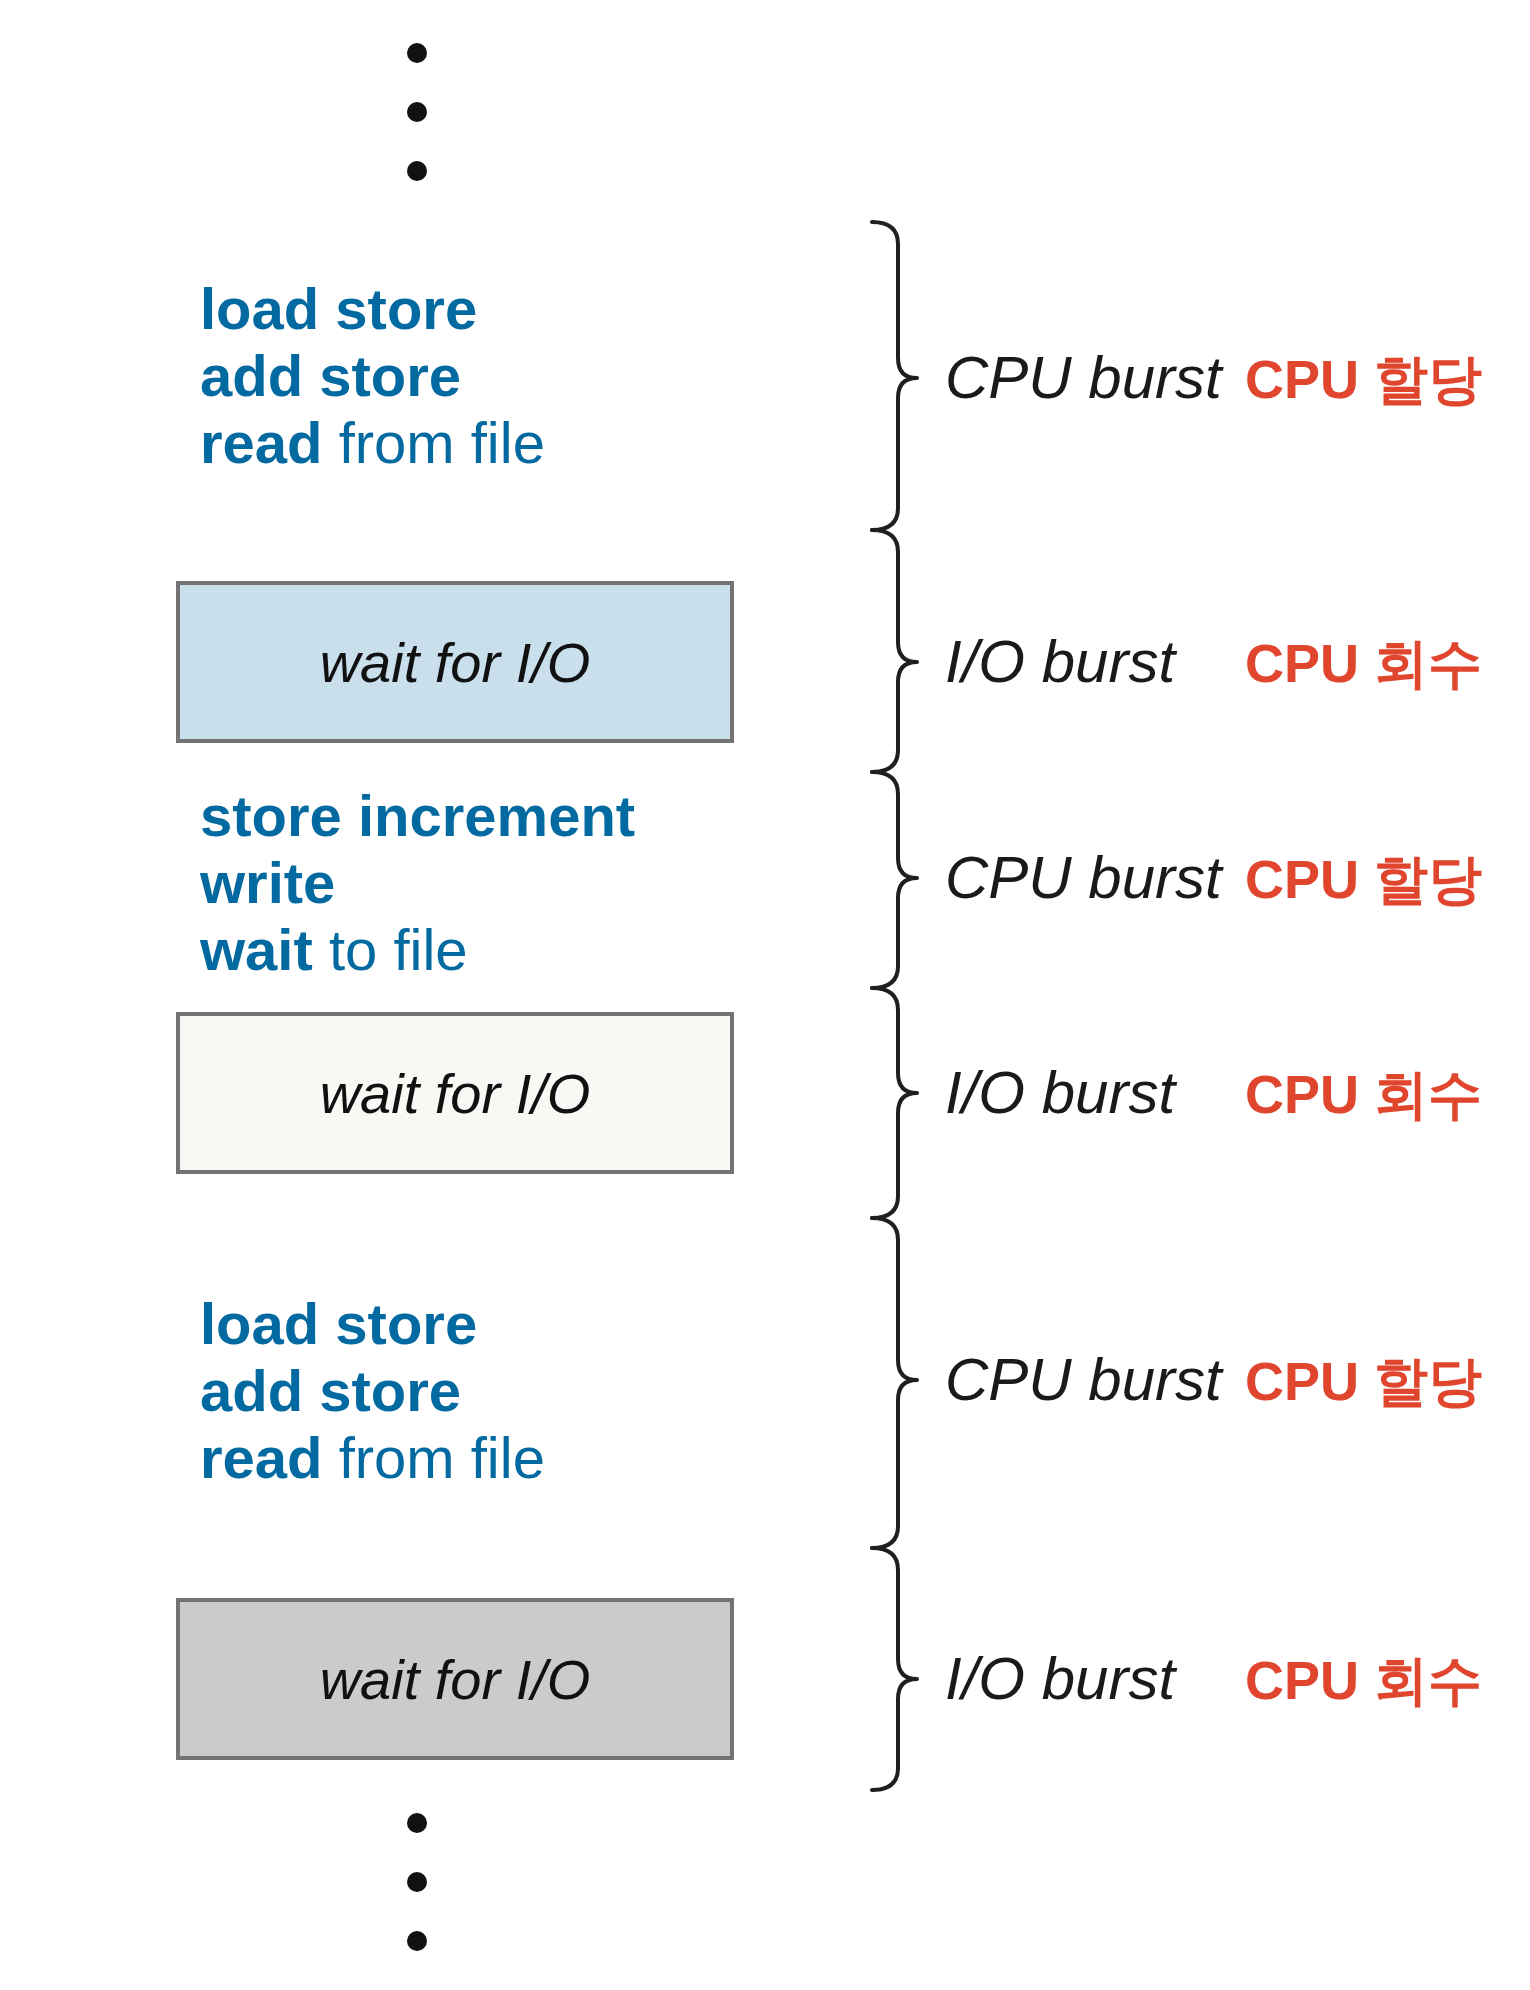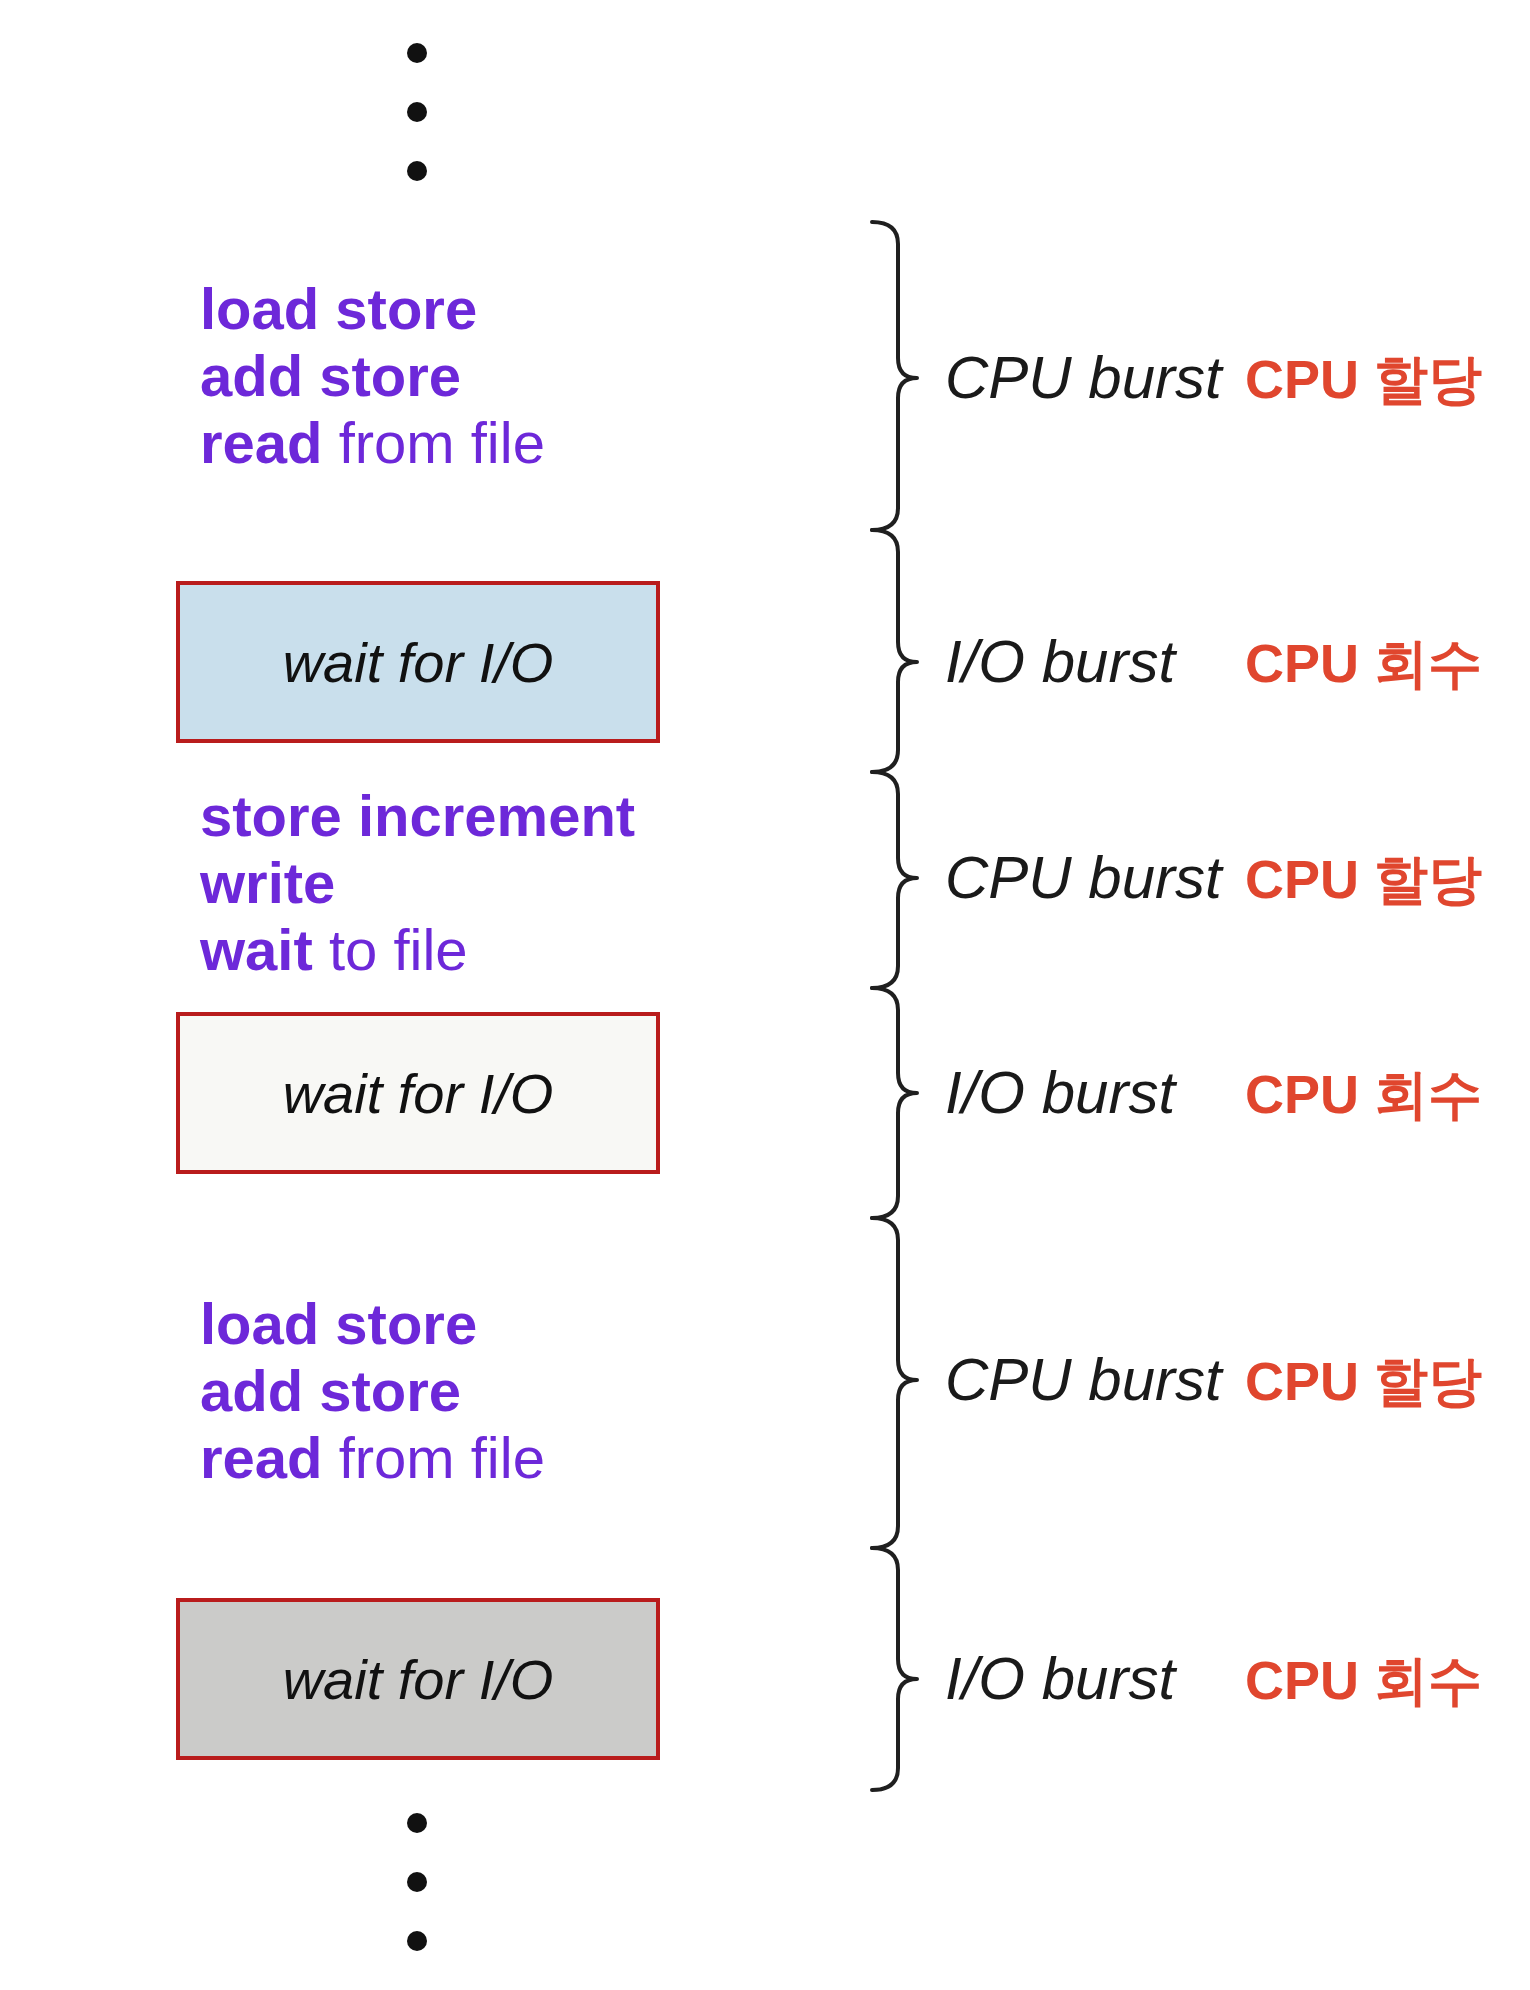--- a/index.html
+++ b/index.html
@@ -17,31 +17,31 @@
     left: 0; top: 0;
     width: 1530px; height: 1990px;
     pointer-events: none;
   }
   .code-block {
     position: absolute;
     left: 200px;
     font-size: 58px;
     line-height: 67px;
     font-weight: bold;
-    color: #6d28d9;
+    color: #0369a1;
     white-space: nowrap;
   }
   .code-block .r { font-weight: normal; }
   .wait-box {
     position: absolute;
     left: 176px;
-    width: 484px;
+    width: 558px;
     height: 162px;
     box-sizing: border-box;
-    border: 4px solid #b91c1c;
+    border: 4px solid #737373;
     display: flex;
     align-items: center;
     justify-content: center;
     font-style: italic;
     font-size: 56px;
     color: #111111;
   }
   .wait-box.blue  { background: #c9dfec; }
   .wait-box.white { background: #f8f8f5; }
   .wait-box.gray  { background: #cbcbc9; }

